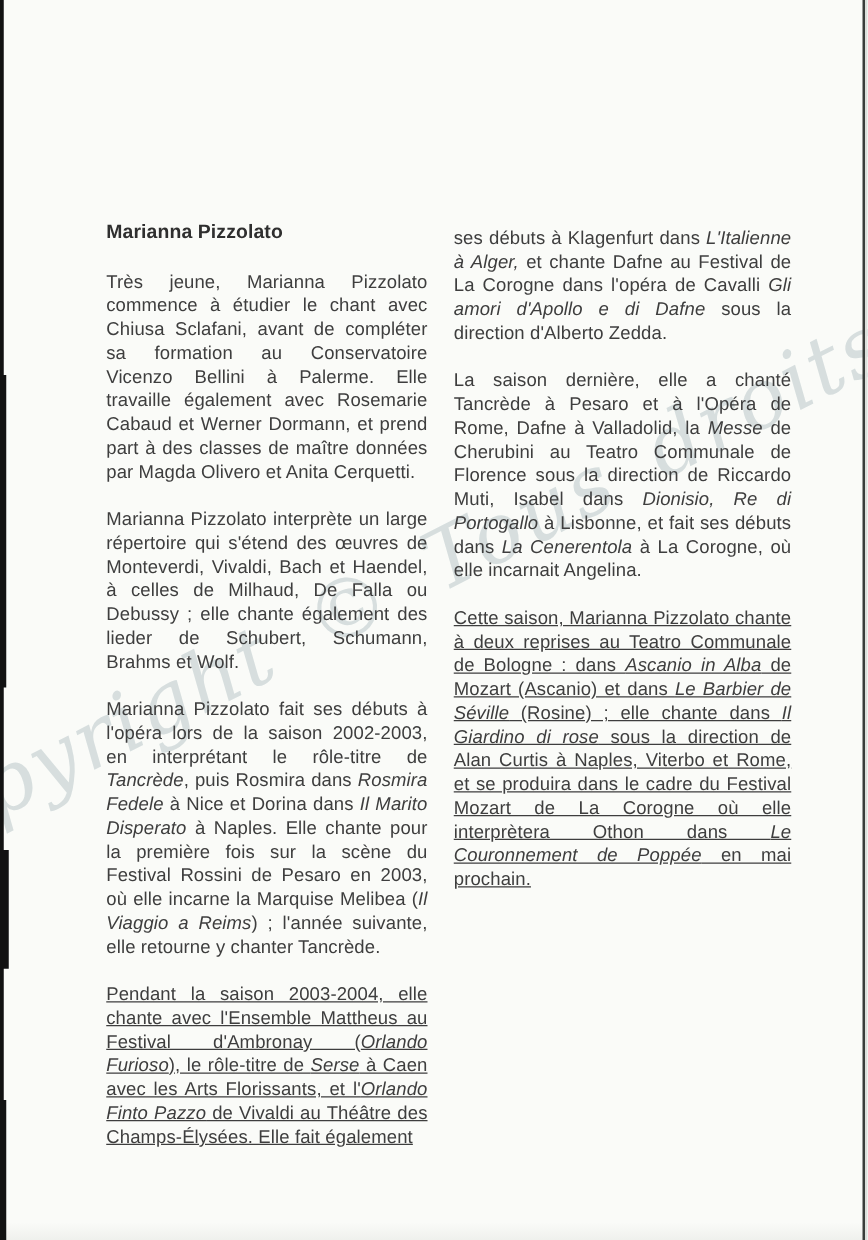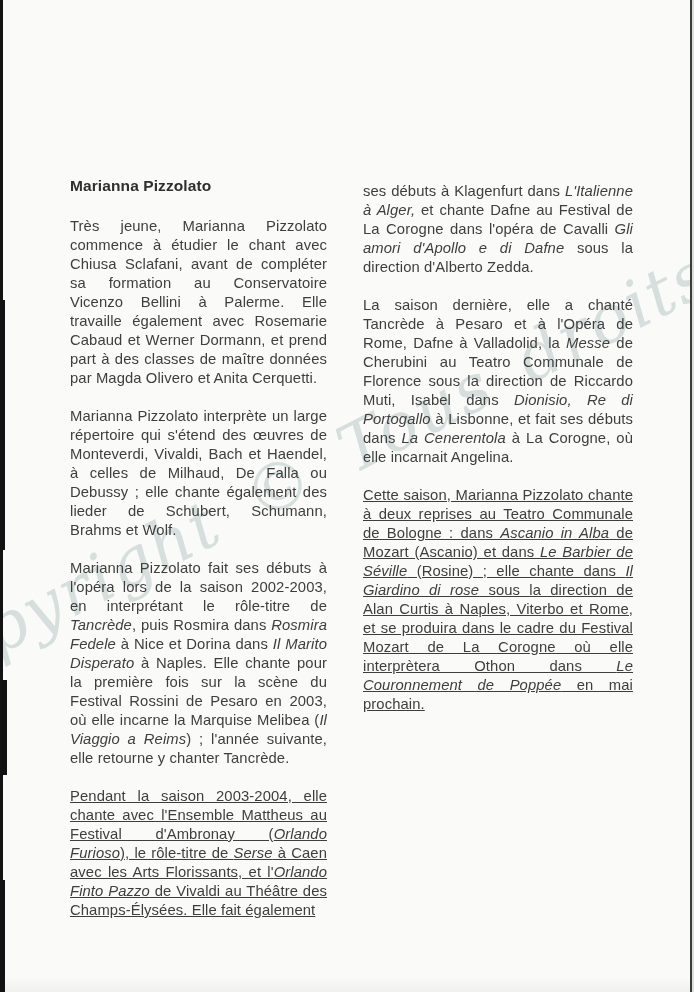--- a/index.html
+++ b/index.html
@@ -54,21 +54,21 @@
   }
   .column {
     position: absolute;
     z-index: 2;
     color: #3e3e3e;
     font-size: 14.8px;
     line-height: 19px;
     text-align: justify;
     letter-spacing: 0.1px;
   }
-  .col-left  { left: 70px;  top: 176px; width: 257px; }
+  .col-left  { left: 85px;  top: 176px; width: 257px; }
   .col-right { left: 363px; top: 178px; width: 270px; }
   .page-title {
     font-size: 15.5px;
     font-weight: bold;
     color: #2f2f2f;
     margin: 0 0 22px 0;
     text-align: left;
   }
   .column p { margin: 4px 0 19px 0; }
   .column p:last-child { margin-bottom: 0; text-decoration: underline; }

